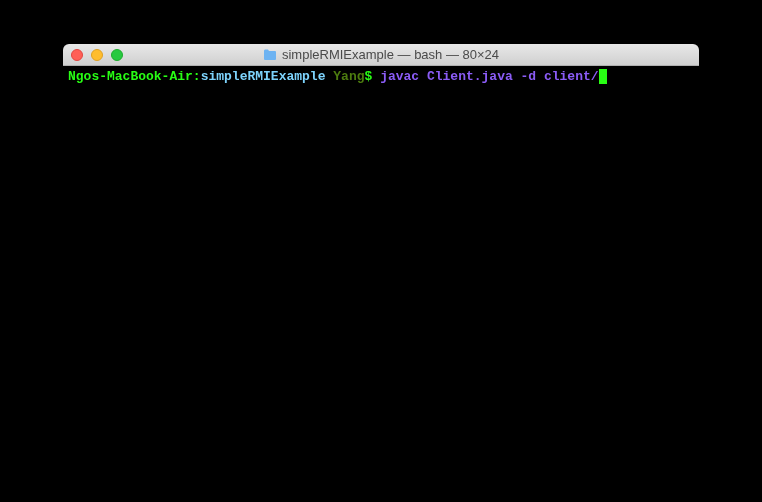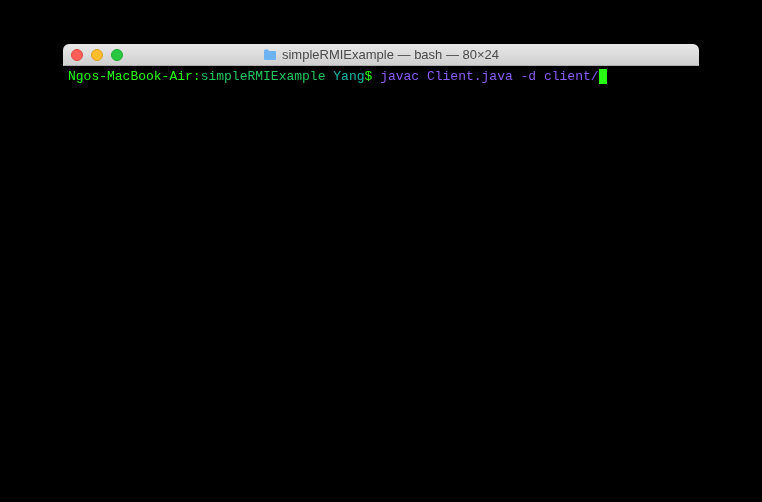--- a/index.html
+++ b/index.html
@@ -72,29 +72,30 @@
       font-weight: 400;
     }
     .terminal-body {
       flex: 1;
       background: #000;
       padding: 3px 5px;
       font-family: Menlo, Monaco, "Courier New", monospace;
       font-size: 13px;
       line-height: 15px;
       overflow: hidden;
+      font-weight: bold;
     }
     .terminal-line {
       display: flex;
       white-space: pre;
       color: #fff;
     }
     .prompt-host { color: #28fe14; }
-    .prompt-path { color: #22c55e; }
-    .prompt-user { color: #14b8a6; }
+    .prompt-path { color: #7dd3fc; }
+    .prompt-user { color: #4d7c0f; }
     .prompt-dollar { color: #28fe14; }
     .command-text { color: #8b5cf6; }
     .cursor {
       display: inline-block;
       width: 8px;
       height: 15px;
       background: #28fe14;
       vertical-align: top;
     }
   </style>

